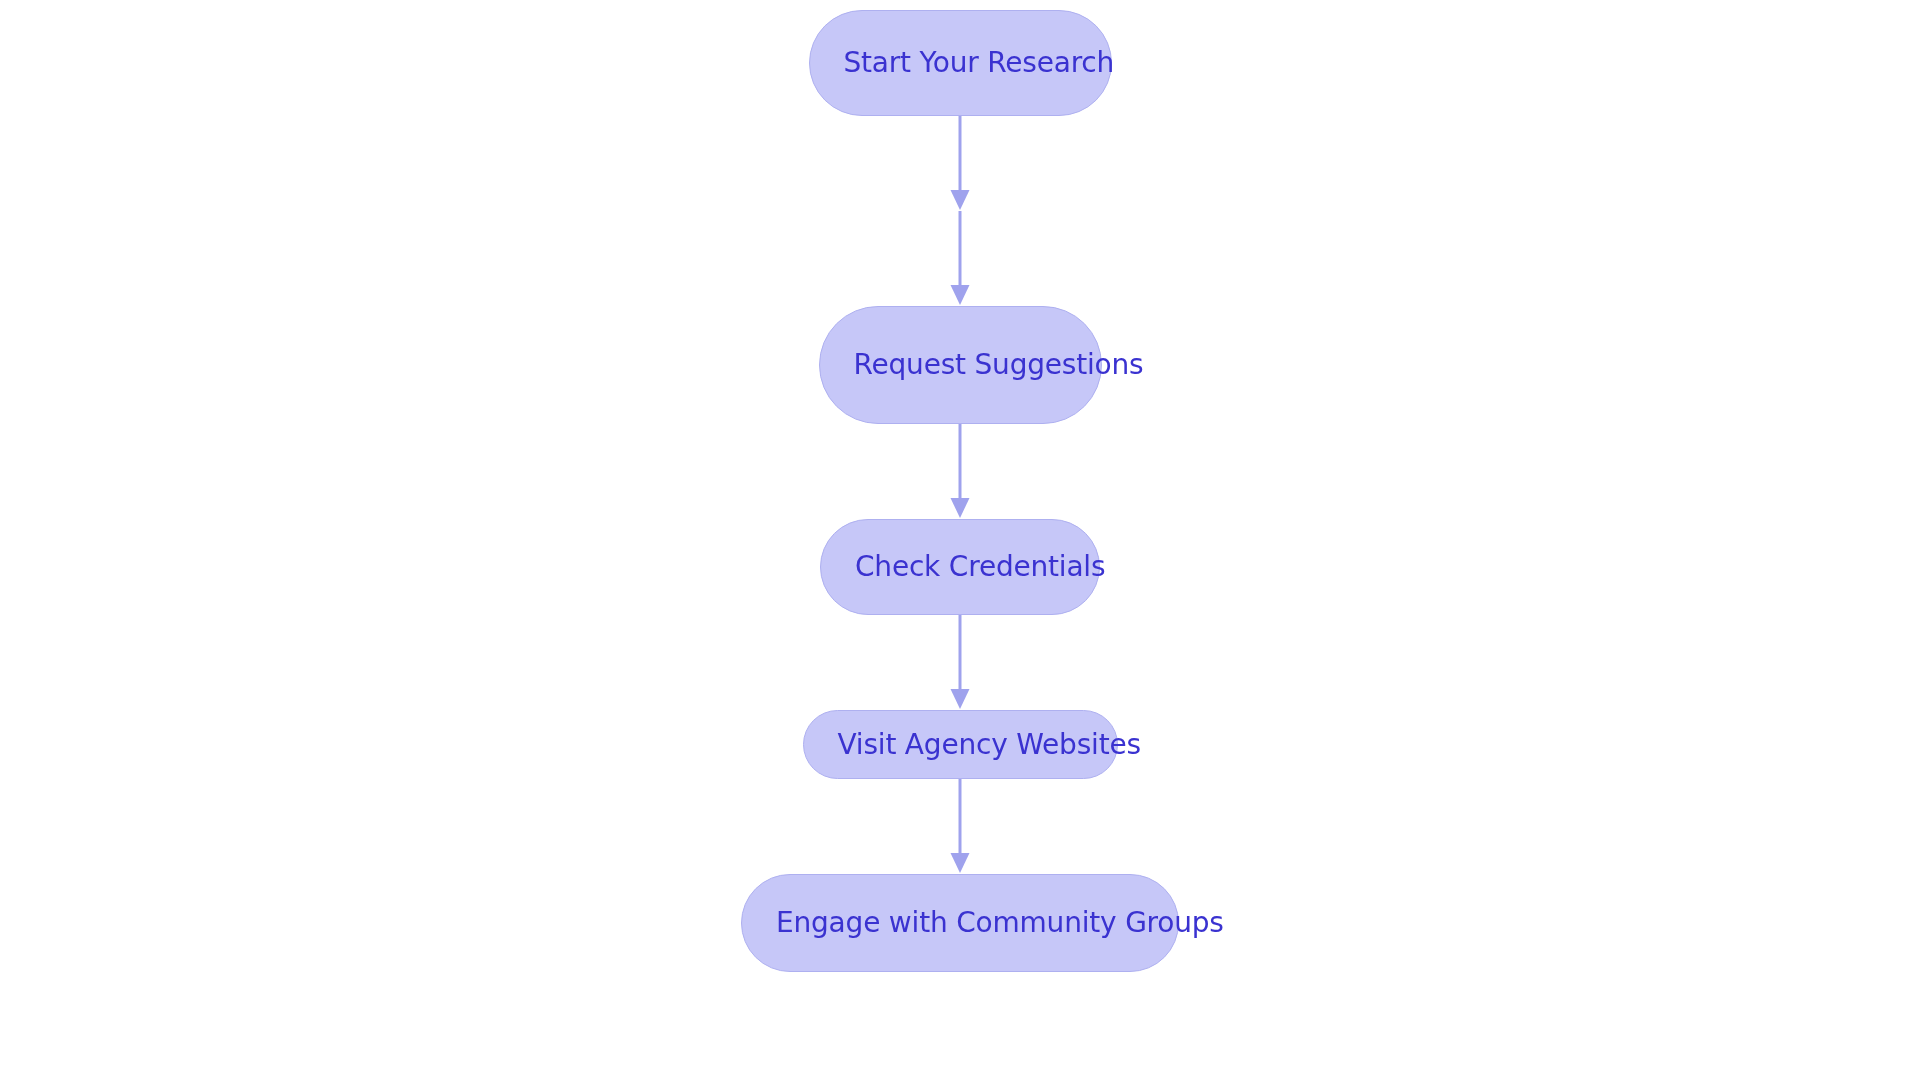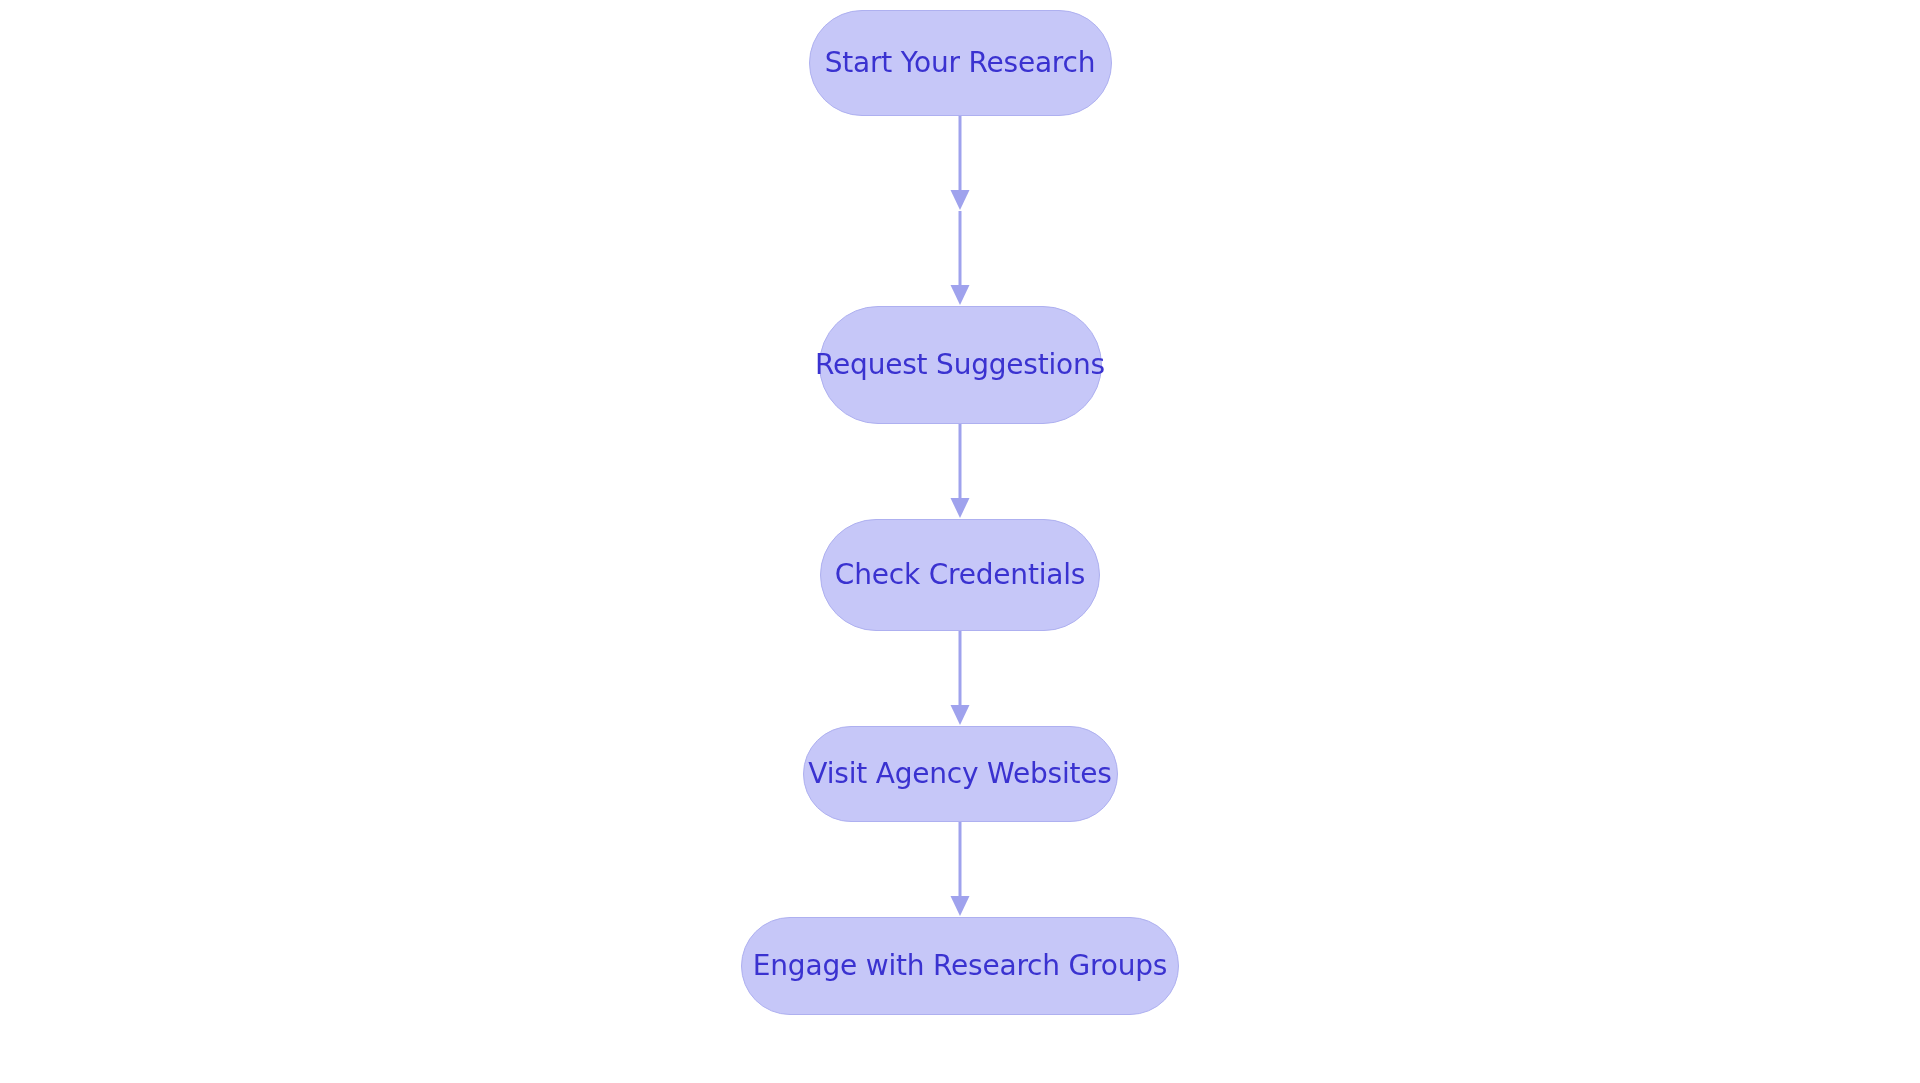--- a/index.html
+++ b/index.html
@@ -29,43 +29,43 @@
     display: flex;
     align-items: center;
     justify-content: center;
     width: 100%;
   }
 
   .node {
     box-sizing: border-box;
     display: flex;
     align-items: center;
-    justify-content: center;
+    justify-content: flex-start;
     background: #c6c7f8;
     border: 1.6px solid #aeb0f0;
     border-radius: 999px;
     padding: 0 34px;
     white-space: nowrap;
   }
 
   .node-label {
     color: #3a32d0;
     font-family: "DejaVu Sans", sans-serif;
     font-size: 28px;
     font-weight: 400;
     letter-spacing: -0.2px;
     line-height: 1;
   }
 
   
   .n0 { width: 303px; height: 106px; }
   .n1 { width: 347px; height:  90px; }
   .n2 { width: 283px; height:  118px; }
-  .n3 { width: 280px; height:  112px; }
-  .n4 { width: 315px; height:  96px; }
+  .n3 { width: 280px; height:  96px; }
+  .n4 { width: 315px; height:  69px; }
   .n5 { width: 438px; height:  98px; }
 
   .connector {
     width: 40px;
     display: flex;
     justify-content: center;
     align-items: flex-start;
   }
   .connector svg { display: block; }
 
@@ -133,17 +133,17 @@
 
   <div class="connector">
     <svg width="24" height="95" viewBox="0 0 24 95" aria-hidden="true">
       <line x1="12" y1="0" x2="12" y2="76" stroke="#9fa2ed" stroke-width="3"></line>
       <polygon points="12,94 2.5,74 21.5,74" fill="#9fa2ed"></polygon>
     </svg>
   </div>
 
   <div class="node-row">
     <div class="node n5">
-      <span class="node-label">Engage with Research Groups</span>
+      <span class="node-label">Engage with Community Groups</span>
     </div>
   </div>
 
 </div>
 
 </body></html>

